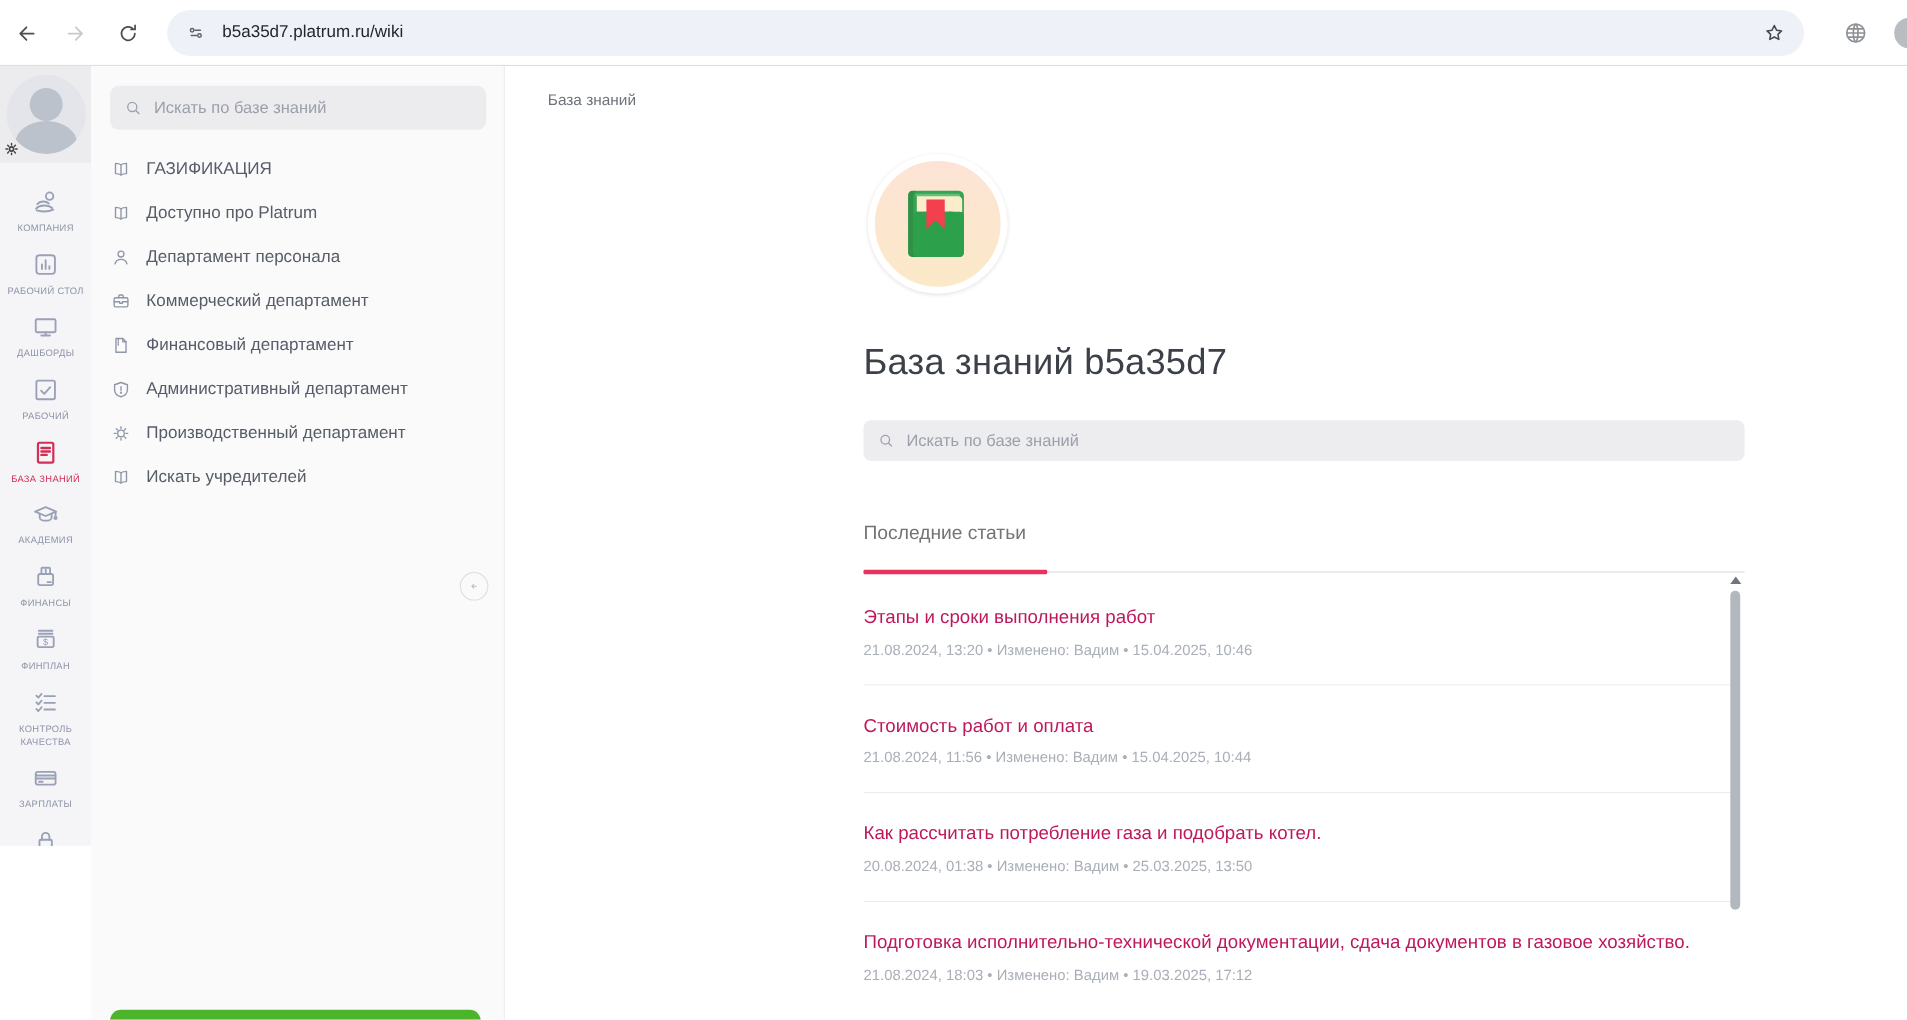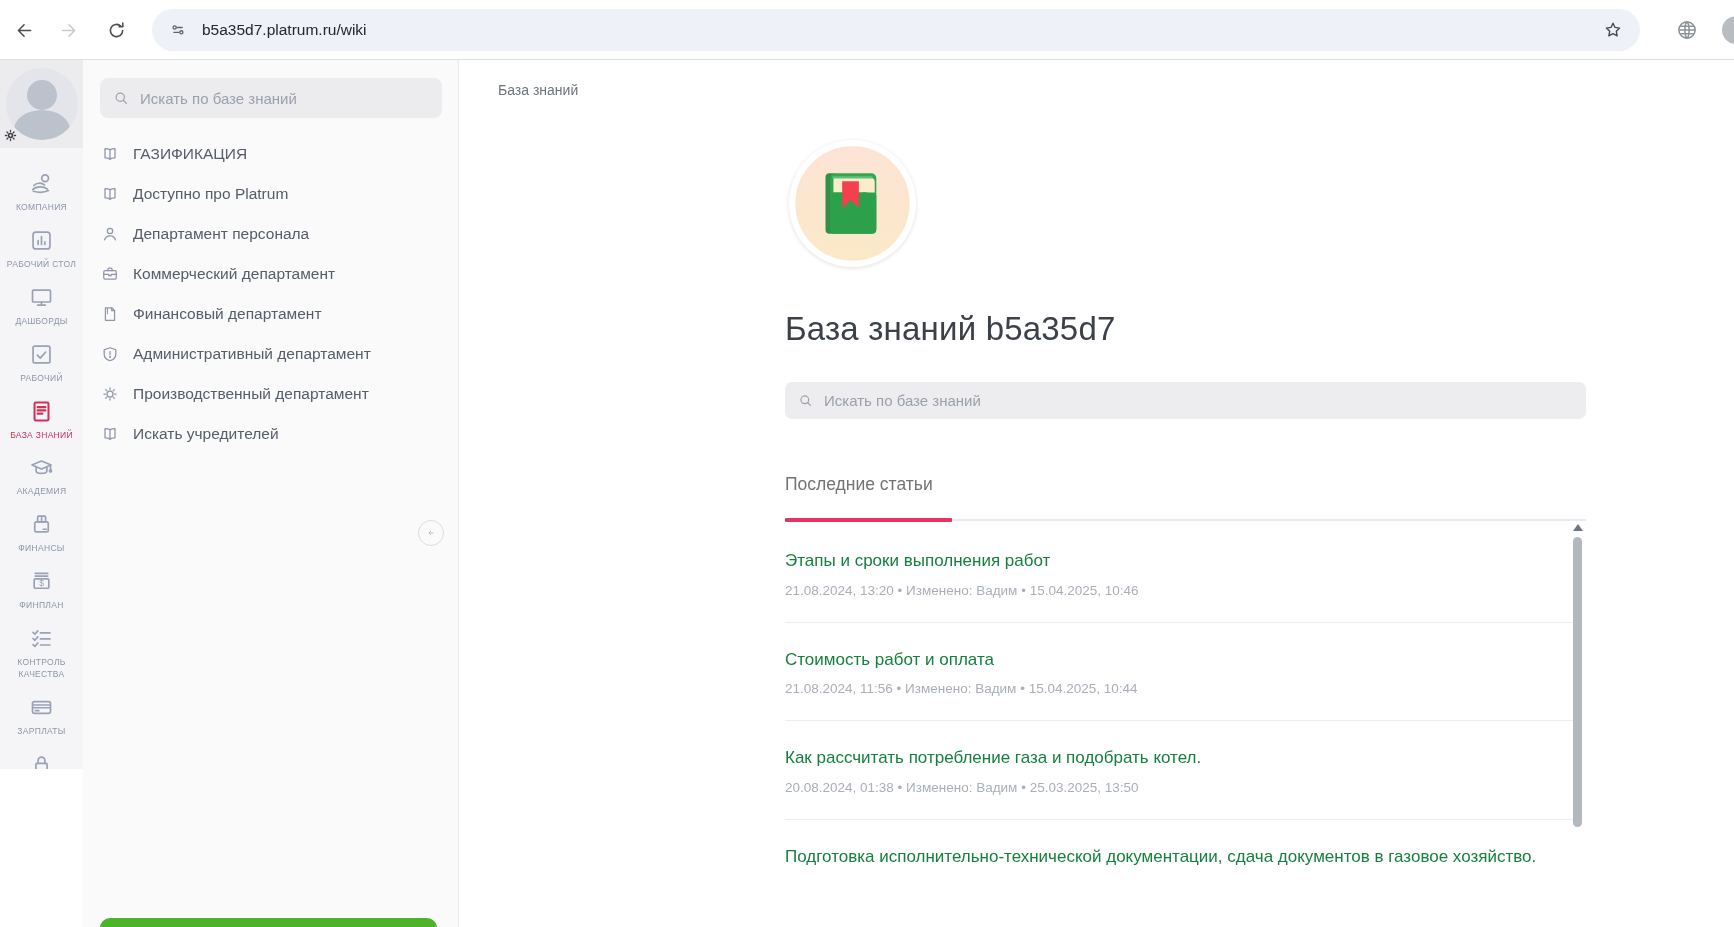--- a/index.html
+++ b/index.html
@@ -59,21 +59,21 @@
   .main-search svg { width:17px; height:17px; color:#9ba0ab; flex:0 0 auto; }
   .main-search input { border:0; outline:0; background:transparent; margin-left:10px; font-size:15px; color:#3c4149; width:100%; font-family:inherit; }
   .main-search input::placeholder { color:#9ba0ab; }
   .tab-row { position:absolute; left:326px; top:414px; width:801px; }
   .tab-label { display:inline-block; font-size:17.5px; color:#737373; padding-bottom:16px; cursor:pointer; }
   .tab-underline-track { position:absolute; left:0; top:45px; width:801px; height:2px; background:#e9ebee; }
   .tab-underline { position:absolute; left:0; top:44px; width:167px; height:4px; background:#e9335f; border-radius:1px; z-index:2; }
   .articles { position:absolute; left:326px; top:464px; width:790px; }
   .article { padding:25px 0 24px 0; border-bottom:1px solid #ecedef; cursor:pointer; }
   .article:last-child { border-bottom:0; }
-  .article .a-title { font-size:17px; color:#15803d; line-height:1.45; }
+  .article .a-title { font-size:17px; color:#be185d; line-height:1.45; }
   .article .a-meta { margin-top:9px; font-size:13.5px; color:#a9aeb7; }
   .scrollbar { position:absolute; left:1113px; top:462px; width:12px; height:405px; }
   .scroll-up { position:absolute; left:1px; top:2px; width:0; height:0; border-left:5px solid transparent; border-right:5px solid transparent; border-bottom:7px solid #70767f; }
   .scroll-thumb { position:absolute; left:1px; top:15px; width:9px; height:290px; border-radius:5px; background:#b3b7be; }
 
   .hidden-defs { position:absolute; width:0; height:0; overflow:hidden; }
 </style>
 </head>
 <body>
 
@@ -460,20 +460,21 @@
             <div class="a-meta">21.08.2024, 11:56 • Изменено: Вадим • 15.04.2025, 10:44</div>
           </div>
 
           <div class="article">
             <div class="a-title">Как рассчитать потребление газа и подобрать котел.</div>
             <div class="a-meta">20.08.2024, 01:38 • Изменено: Вадим • 25.03.2025, 13:50</div>
           </div>
 
           <div class="article">
             <div class="a-title">Подготовка исполнительно-технической документации, сдача документов в газовое хозяйство.</div>
+            <div class="a-meta">21.08.2024, 18:03 • Изменено: Вадим • 19.03.2025, 17:12</div>
           </div>
         </div>
 
       <div class="scrollbar">
         <div class="scroll-up"></div>
         <div class="scroll-thumb"></div>
       </div>
     </div>
 
   </div>

